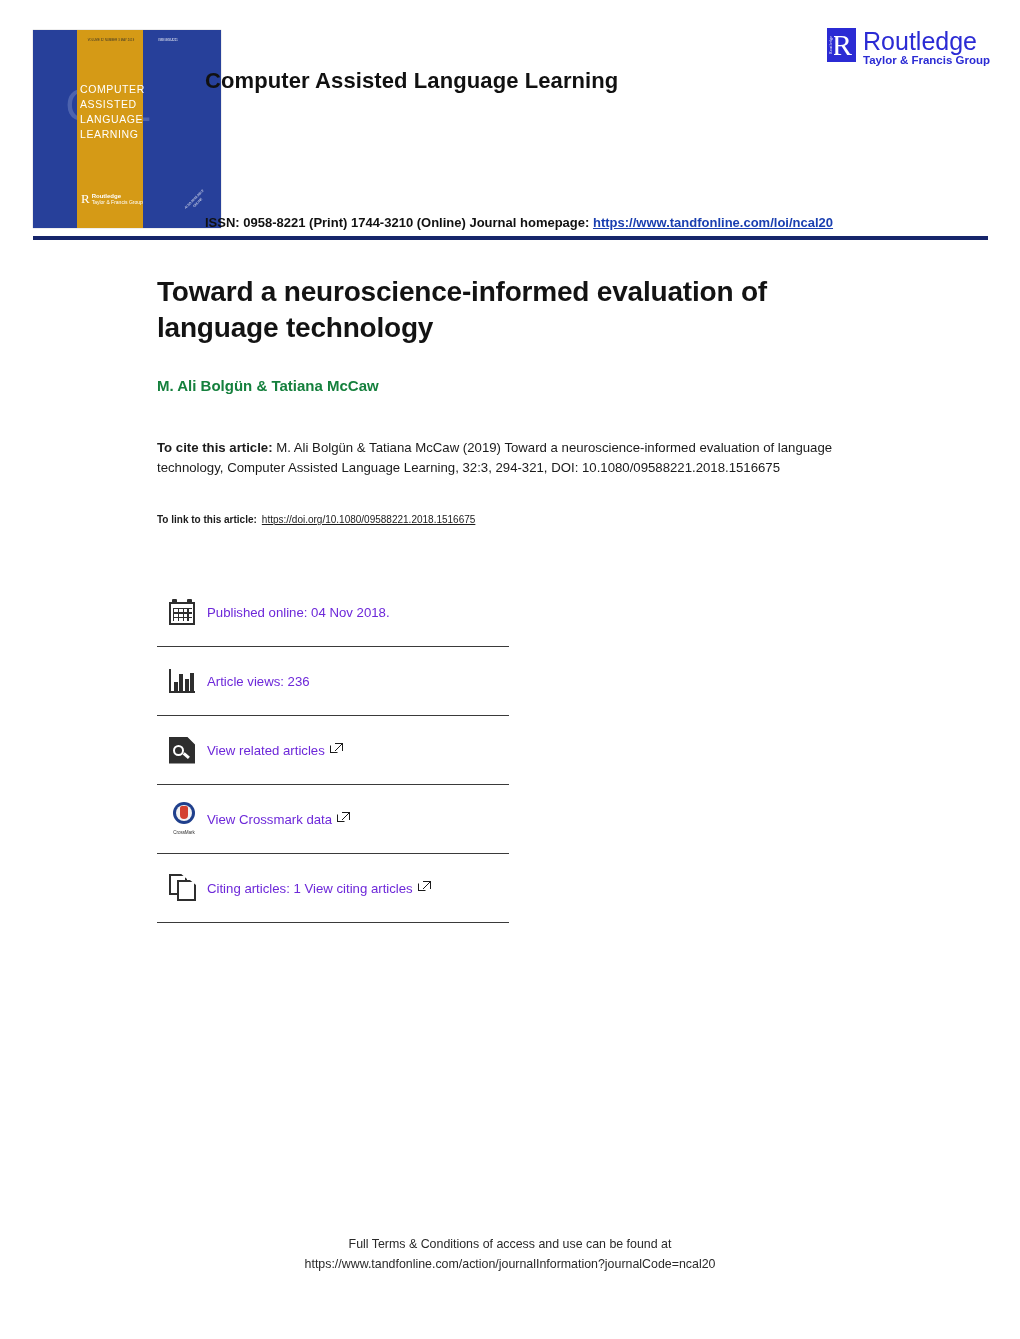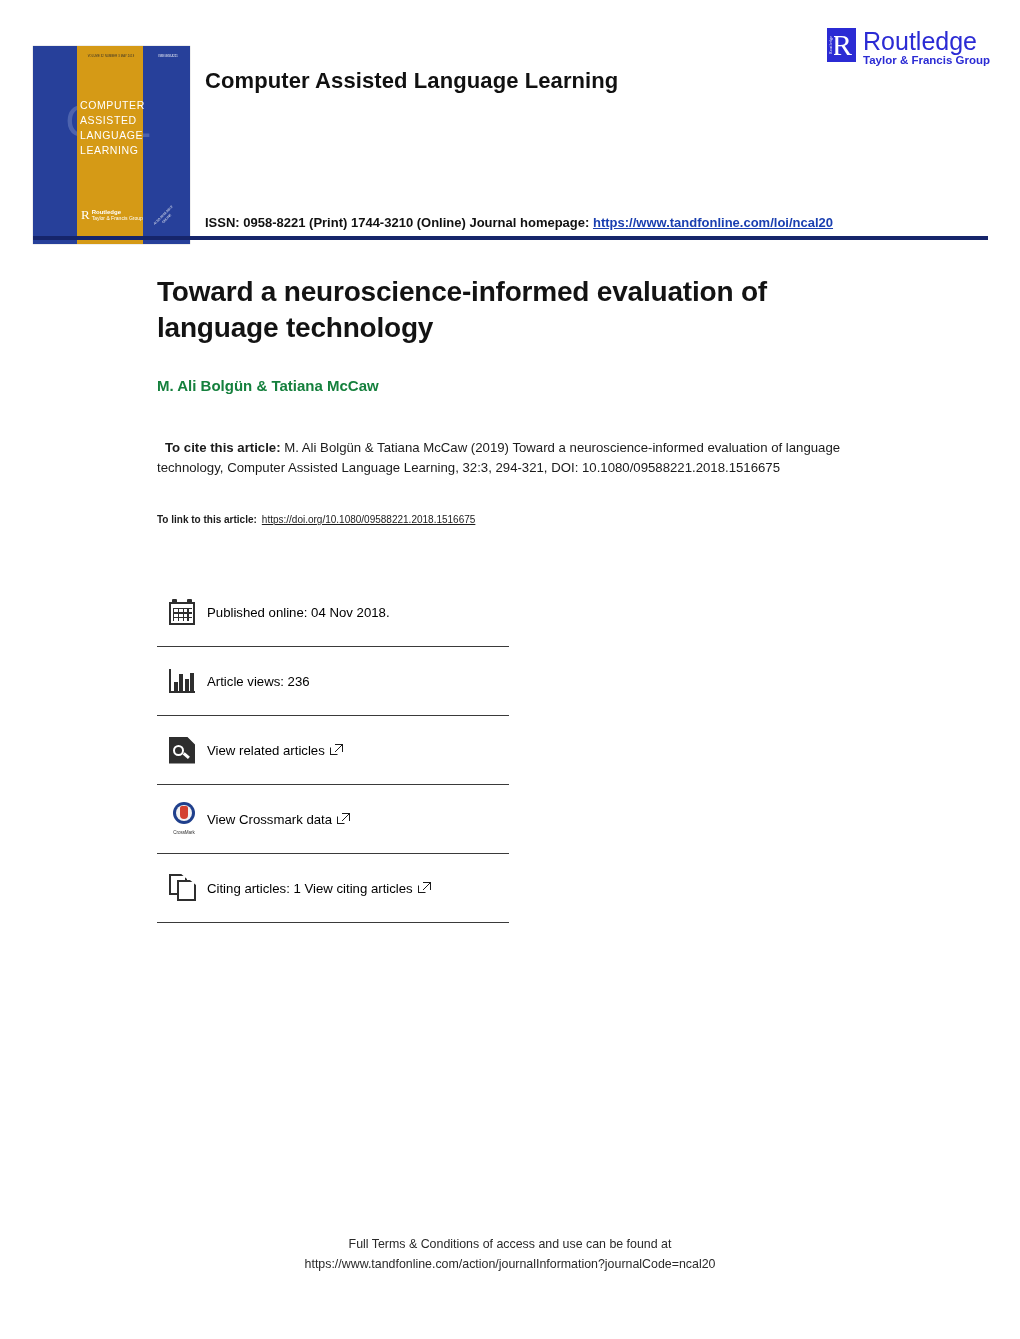--- a/index.html
+++ b/index.html
@@ -20,25 +20,24 @@
   #header {
     position: absolute;
     left: 0; top: 0;
     width: 1020px;
     height: 250px;
   }
 
   #cover {
     position: absolute;
     left: 33px; top: 30px;
-    width: 157px; height: 198px;
+    width: 188px; height: 198px;
     background: #27409a;
     overflow: hidden;
     box-shadow: 0 0 1px rgba(0,0,0,0.4);
-    margin-top: 16px;
   }
   #cover-band {
     position: absolute;
     left: 44px; top: 0;
     width: 66px; height: 198px;
     background: #d59a16;
   }
   #cover-ghost {
     position: absolute;
     left: 0; top: 52px;
@@ -207,21 +206,21 @@
   }
 
   #cite-block {
     position: absolute;
     left: 157px; top: 438px;
     width: 700px;
     font-size: 13.2px;
     line-height: 19.5px;
     color: #1b1b1b;
   }
-  #cite-block .lbl { font-weight: 700; margin-left: 8px; }
+  #cite-block .lbl { font-weight: 700; }
   #cite-block .doi {
     color: #1b1b1b;
   }
   #link-block {
     position: absolute;
     left: 157px; top: 510px;
     width: 700px;
     font-size: 10px;
     line-height: 19.5px;
     color: #1b1b1b;
@@ -251,23 +250,22 @@
     width: 50px;
     flex: 0 0 50px;
     display: flex;
     align-items: center;
     justify-content: flex-start;
     padding-left: 12px;
     box-sizing: border-box;
   }
   .action-label {
     font-size: 13.2px;
-    color: #000000;
+    color: #6d28d9;
     display: flex;
-    align-items: center;
     gap: 5px;
     white-space: nowrap;
   }
   .ext {
     display: inline-block;
     width: 12px; height: 12px;
     position: relative;
     flex: 0 0 12px;
   }
   .ext::before {

